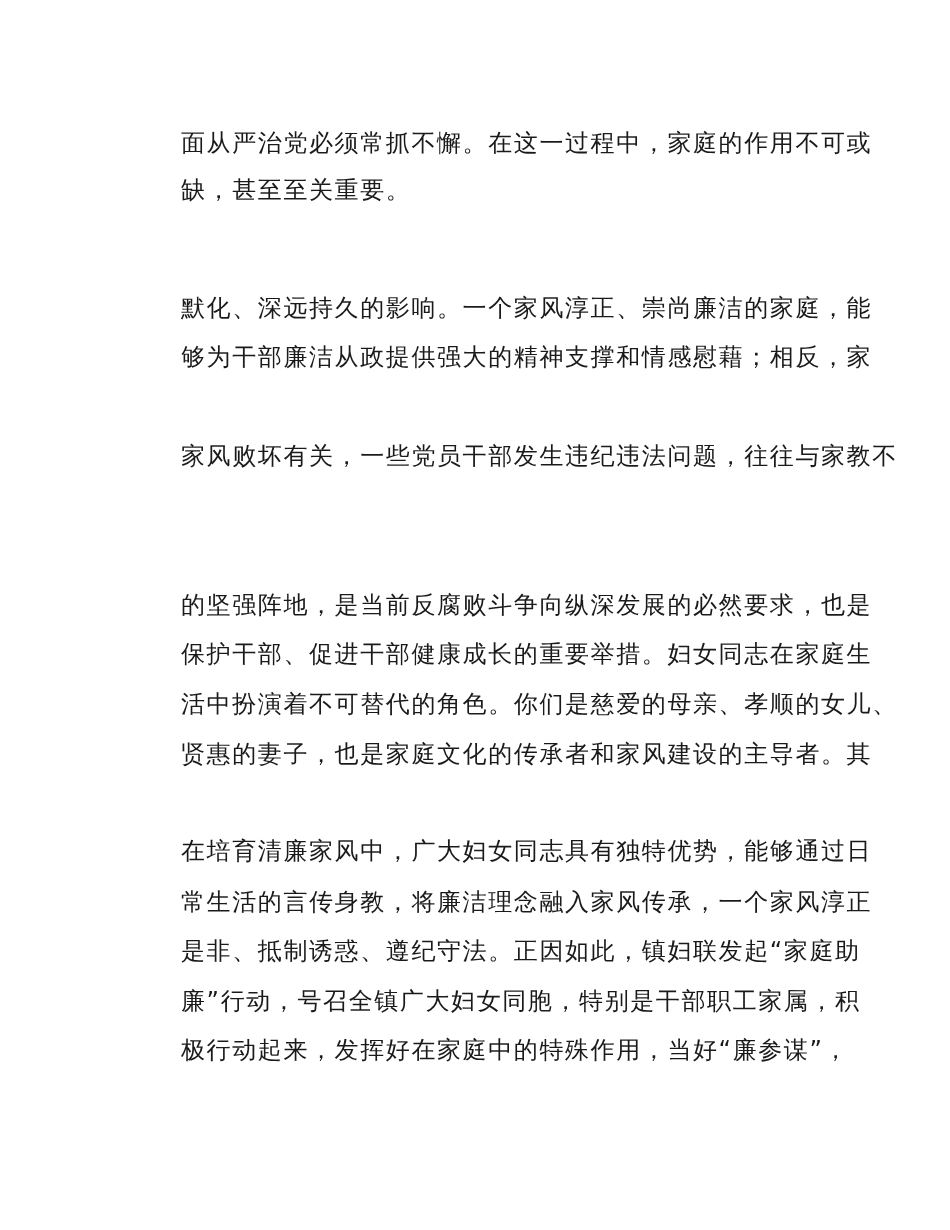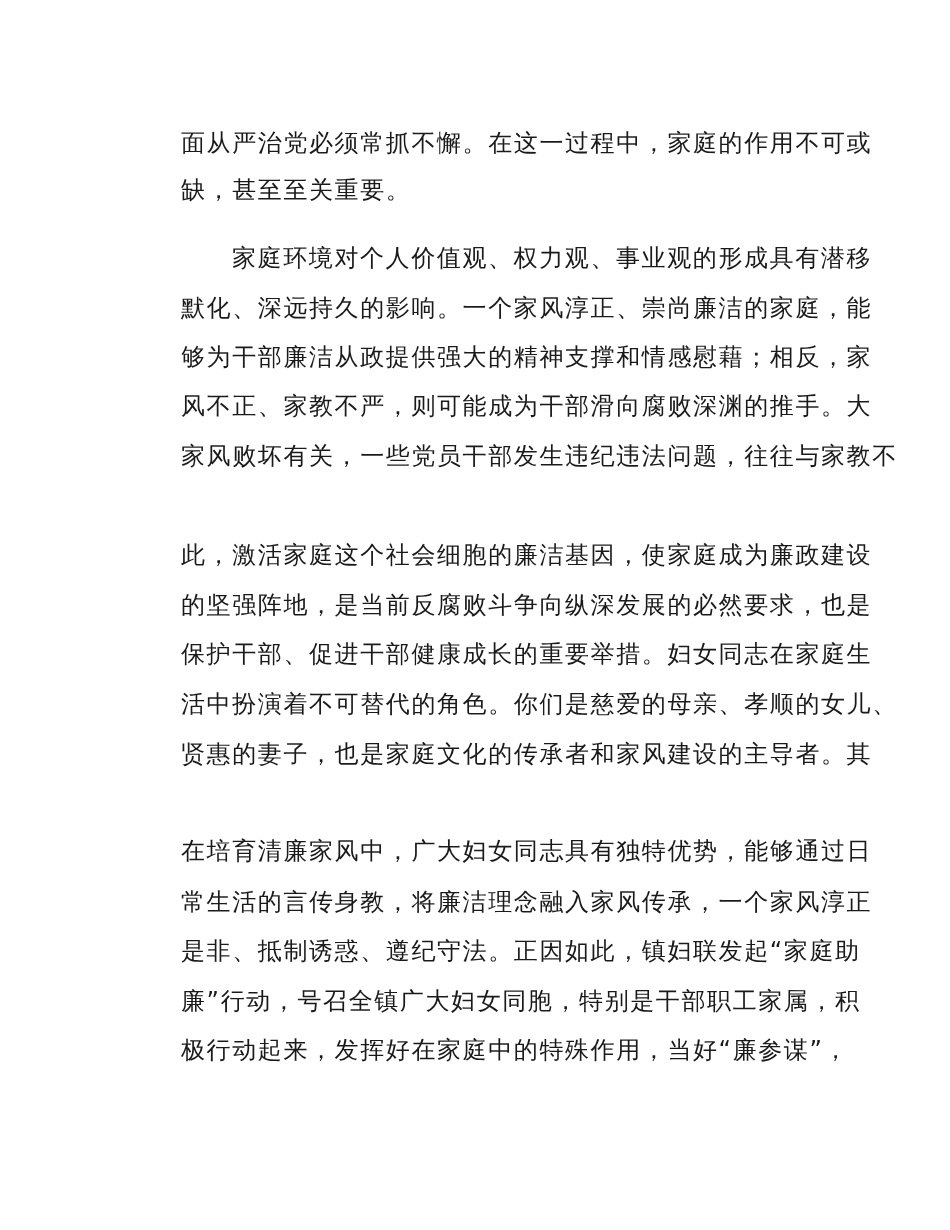--- a/index.html
+++ b/index.html
@@ -19,26 +19,23 @@
     .indent { left: 192px; }
   </style>
 </head>
 <body>
 
 <div class="page">
 
   <div class="line" style="top:128px">面从严治党必须常抓不懈。在这一过程中，家庭的作用不可或</div>
   <div class="line" style="top:175px">缺，甚至至关重要。</div>
 
-  <div class="line indent" style="top:243px">家庭环境对个人价值观、权力观、事业观的形成具有潜移</div>
   <div class="line" style="top:293px">默化、深远持久的影响。一个家风淳正、崇尚廉洁的家庭，能</div>
   <div class="line" style="top:342px">够为干部廉洁从政提供强大的精神支撑和情感慰藉；相反，家</div>
-  <div class="line" style="top:391px">风不正、家教不严，则可能成为干部滑向腐败深渊的推手。大</div>
   <div class="line" style="top:441px">家风败坏有关，一些党员干部发生违纪违法问题，往往与家教不</div>
-  <div class="line" style="top:540px">此，激活家庭这个社会细胞的廉洁基因，使家庭成为廉政建设</div>
   <div class="line" style="top:590px">的坚强阵地，是当前反腐败斗争向纵深发展的必然要求，也是</div>
   <div class="line" style="top:639px">保护干部、促进干部健康成长的重要举措。妇女同志在家庭生</div>
   <div class="line" style="top:689px">活中扮演着不可替代的角色。你们是慈爱的母亲、孝顺的女儿、</div>
   <div class="line" style="top:739px">贤惠的妻子，也是家庭文化的传承者和家风建设的主导者。其</div>
   <div class="line" style="top:836px">在培育清廉家风中，广大妇女同志具有独特优势，能够通过日</div>
   <div class="line" style="top:887px">常生活的言传身教，将廉洁理念融入家风传承，一个家风淳正</div>
   <div class="line" style="top:936px">是非、抵制诱惑、遵纪守法。正因如此，镇妇联发起“家庭助</div>
   <div class="line" style="top:986px">廉”行动，号召全镇广大妇女同胞，特别是干部职工家属，积</div>
   <div class="line" style="top:1035px">极行动起来，发挥好在家庭中的特殊作用，当好“廉参谋”，</div>
 </div>

